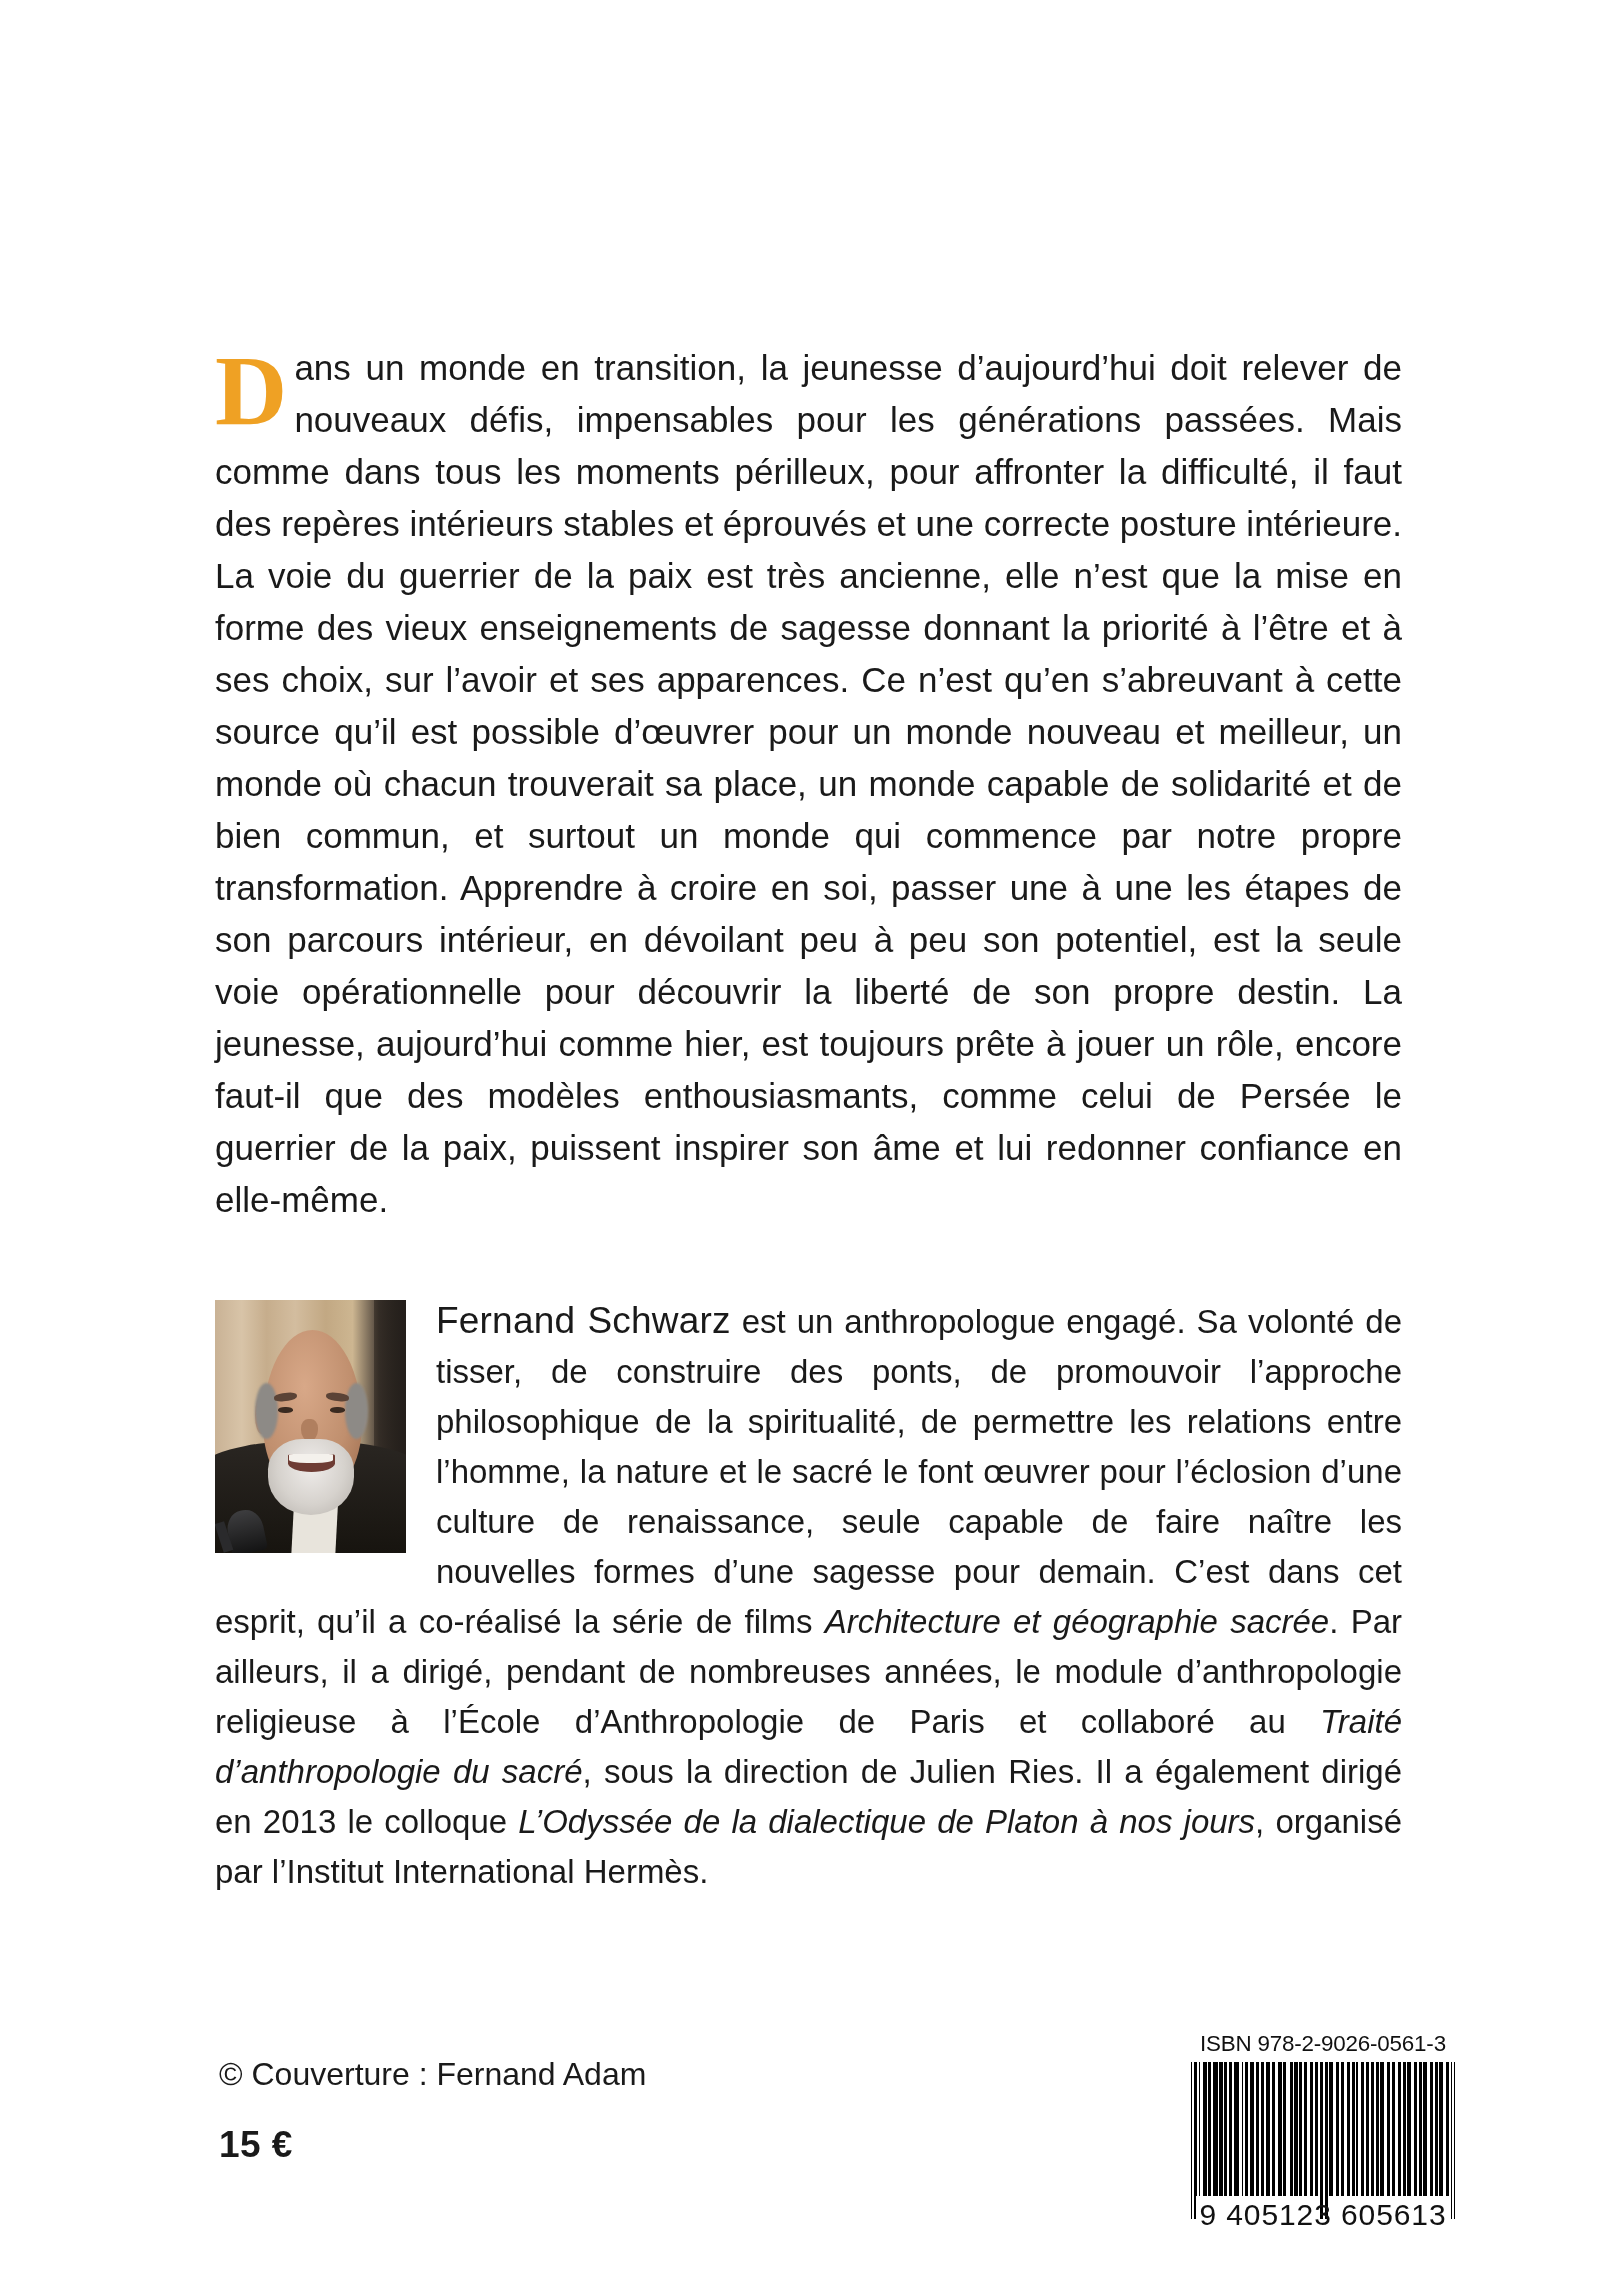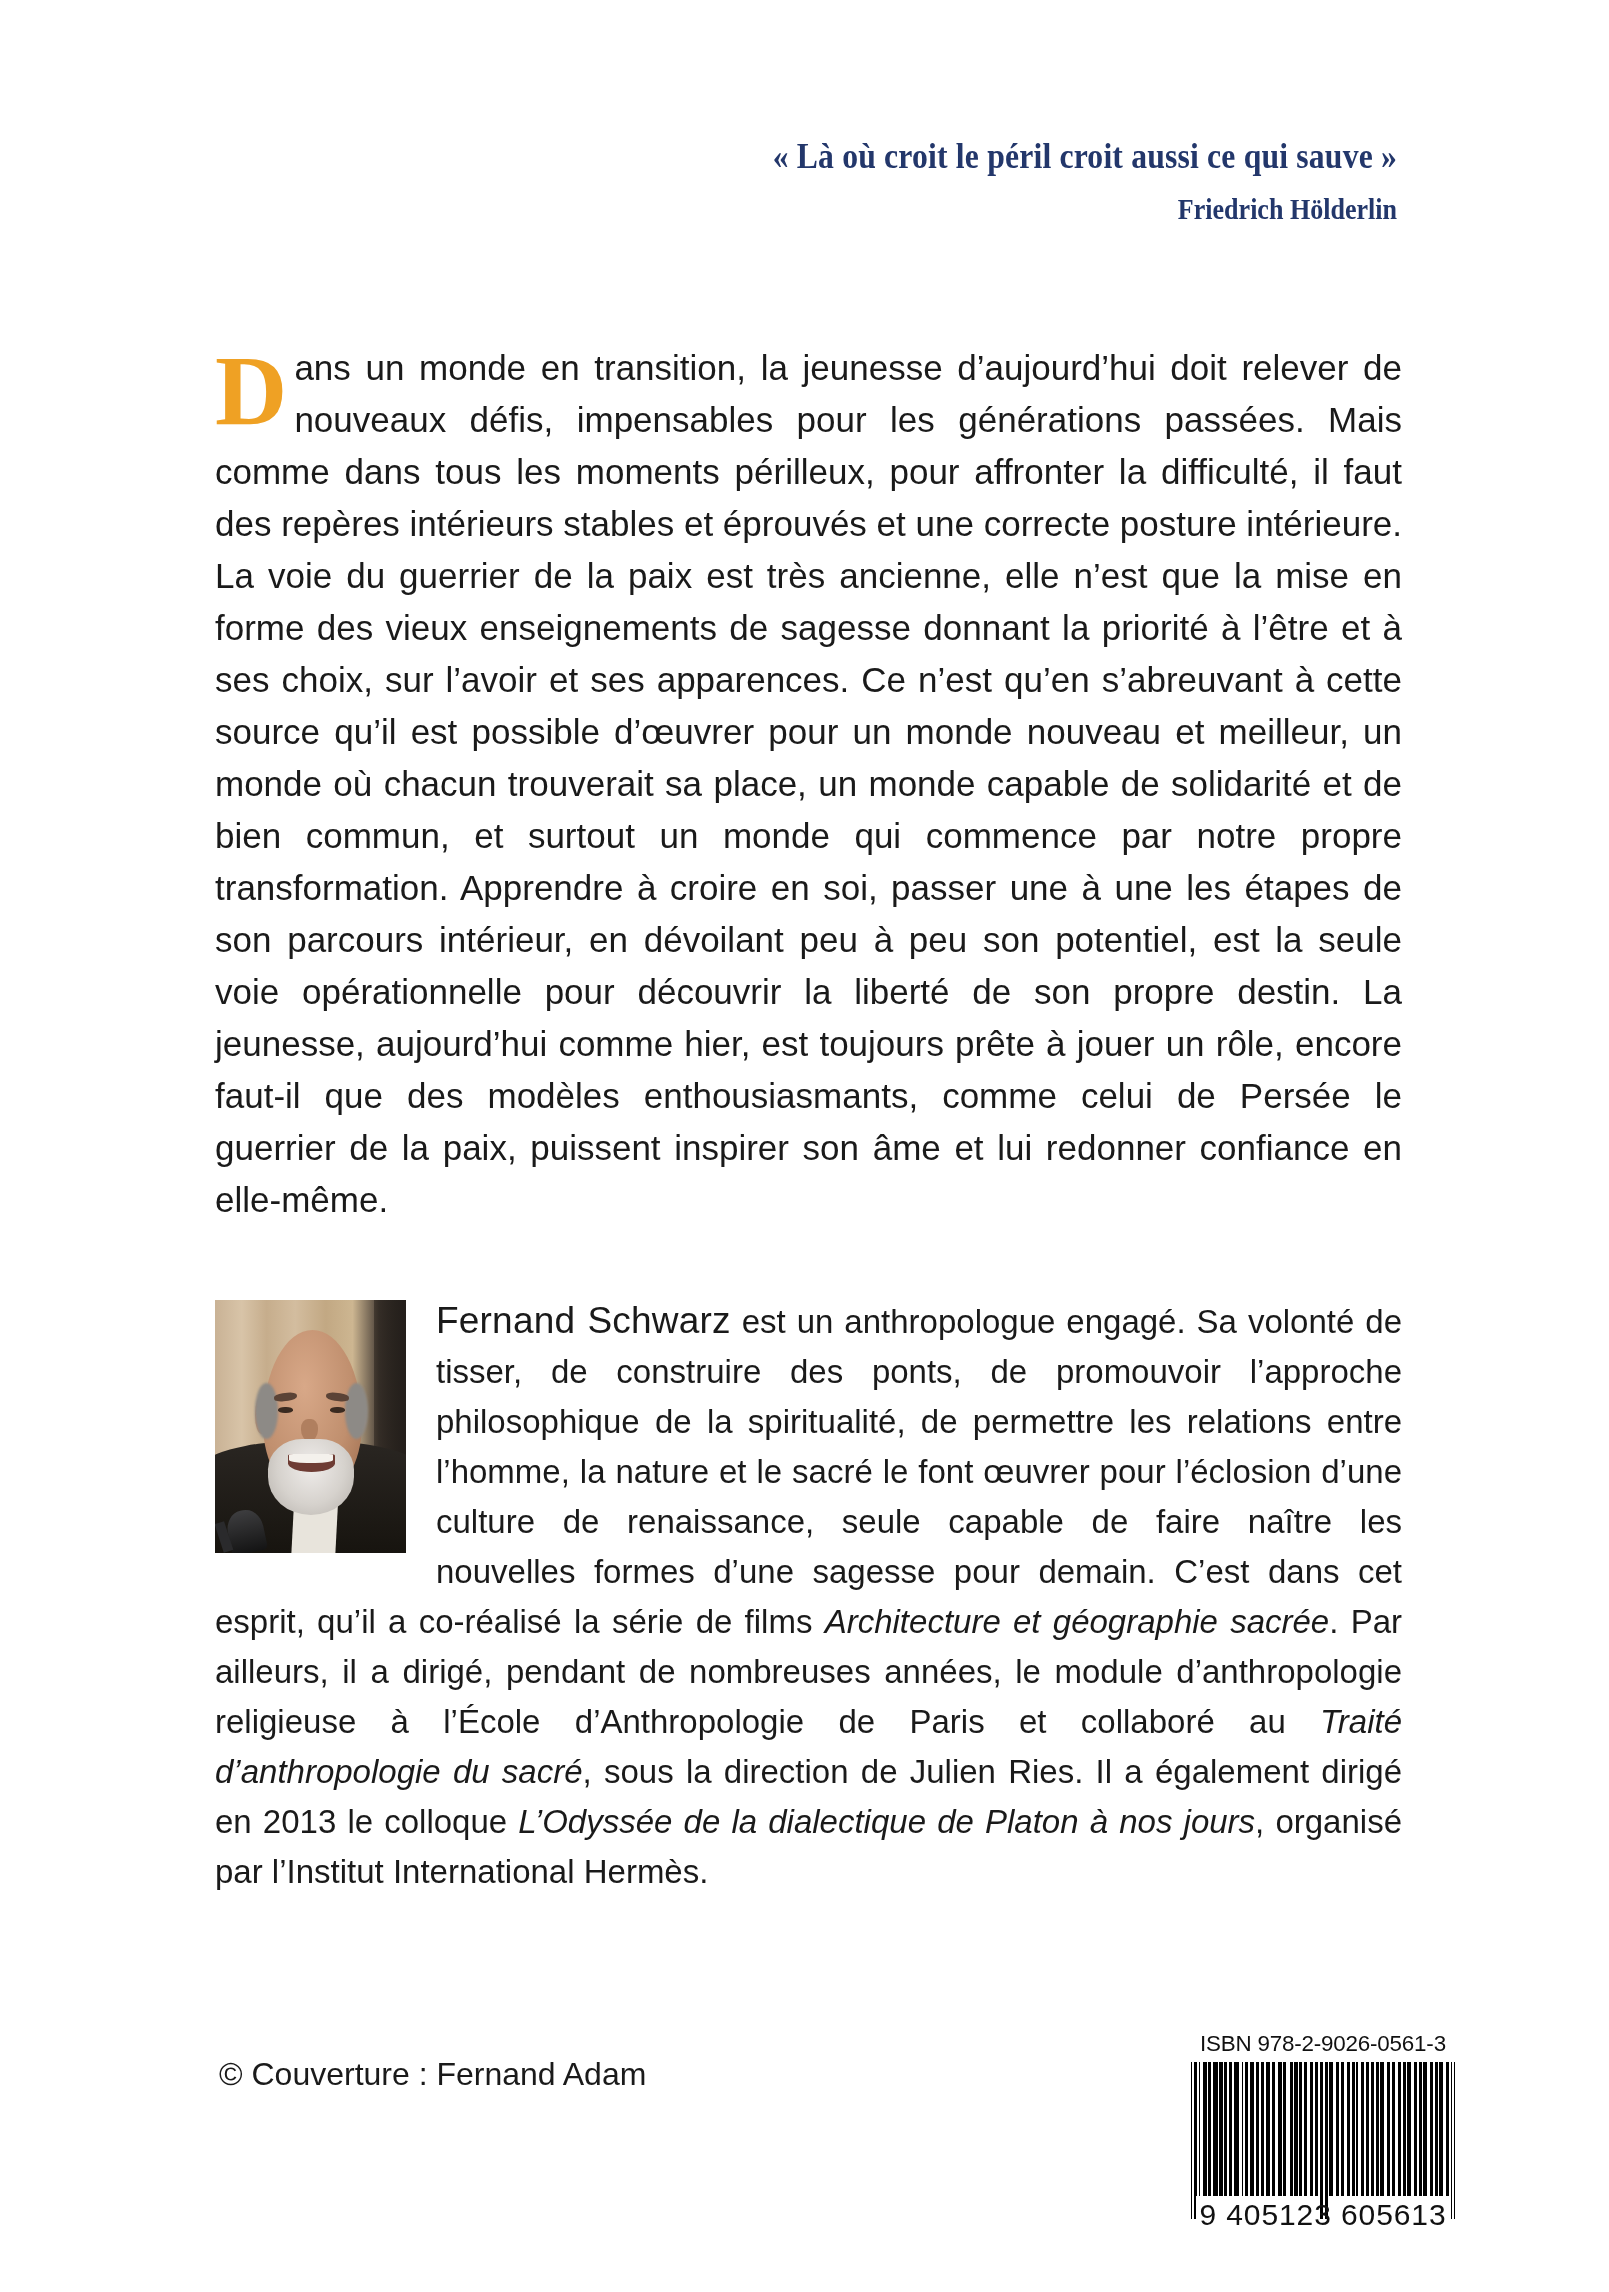--- a/index.html
+++ b/index.html
@@ -303,24 +303,20 @@
     margin-top: 1.8px;
     letter-spacing: 0.9px;
     white-space: nowrap;
   }
 </style>
 </head>
 <body>
 
 <div class="page">
 
-  <div class="epigraph">
-    <div class="epigraph-quote">« Là où croit le péril croit aussi ce qui sauve »</div>
-    <div class="epigraph-author">Friedrich Hölderlin</div>
-  </div>
 
   <div class="blurb">
     <span class="dropcap">D</span><span>ans un monde en transition, la jeunesse d’aujourd’hui doit relever de nouveaux défis, impensables pour les générations passées. Mais comme dans tous les moments périlleux, pour affronter la difficulté, il faut des repères intérieurs stables et éprouvés et une correcte posture intérieure. La voie du guerrier de la paix est très ancienne, elle n’est que la mise en forme des vieux enseignements de sagesse donnant la priorité à l’être et à ses choix, sur l’avoir et ses apparences. Ce n’est qu’en s’abreuvant à cette source qu’il est possible d’œuvrer pour un monde nouveau et meilleur, un monde où chacun trouverait sa place, un monde capable de solidarité et de bien commun, et surtout un monde qui commence par notre propre transformation. Apprendre à croire en soi, passer une à une les étapes de son parcours intérieur, en  dévoilant peu à peu son potentiel, est la seule voie opérationnelle pour découvrir la liberté de son propre destin. La jeunesse, aujourd’hui comme hier, est toujours prête à jouer un rôle, encore faut-il que des modèles enthousiasmants, comme celui de Persée le guerrier de la paix, puissent inspirer son âme et lui redonner confiance en elle-même.</span>
   </div>
 
   <div class="author-block">
     <div class="author-photo">
       <div class="bg-wood"></div>
       <div class="bg-dark-right"></div>
       <div class="jacket"></div>
@@ -340,20 +336,21 @@
       <div class="mouth"></div>
       <div class="teeth"></div>
       <div class="mic"></div>
       <div class="mic-stem"></div>
     </div>
     <span class="author-name">Fernand Schwarz</span><span> est un anthropologue engagé. Sa volonté de tisser, de construire des ponts, de promouvoir l’approche philosophique de la spiritualité, de permettre les relations entre l’homme, la nature et le sacré le font œuvrer pour l’éclosion d’une culture de renaissance, seule capable de faire naître les nouvelles formes d’une sagesse pour demain. C’est dans cet esprit, qu’il a co-réalisé la série de films </span><span class="it">Architecture et géographie sacrée</span><span>. Par ailleurs, il a dirigé, pendant de nombreuses années, le module d’anthropologie religieuse à l’École d’Anthropologie de Paris et collaboré au </span><span class="it">Traité d’anthropologie du sacré</span><span>, sous la direction de Julien Ries. Il a également dirigé en 2013 le colloque </span><span class="it">L’Odyssée de la dialectique de Platon à nos jours</span><span>, organisé par l’Institut International Hermès.</span>
   </div>
 
   <div class="footer-left">
     <div>© Couverture : Fernand Adam</div>
+    <div class="price">15 €</div>
   </div>
 
   <div class="barcode-wrap">
     <div class="isbn-text">ISBN 978-2-9026-0561-3</div>
     <div class="bars" id="bars">
         <span class="tall" style="width: 1.6px; min-width: 1.6px;"></span>
         <span class="g tall" style="width: 1.6px; min-width: 1.6px;"></span>
         <span class="tall" style="width: 1.6px; min-width: 1.6px;"></span>
         <span class="" style="width: 1.6px; min-width: 1.6px;"></span>
         <span class="g" style="width: 1.6px; min-width: 1.6px;"></span>

